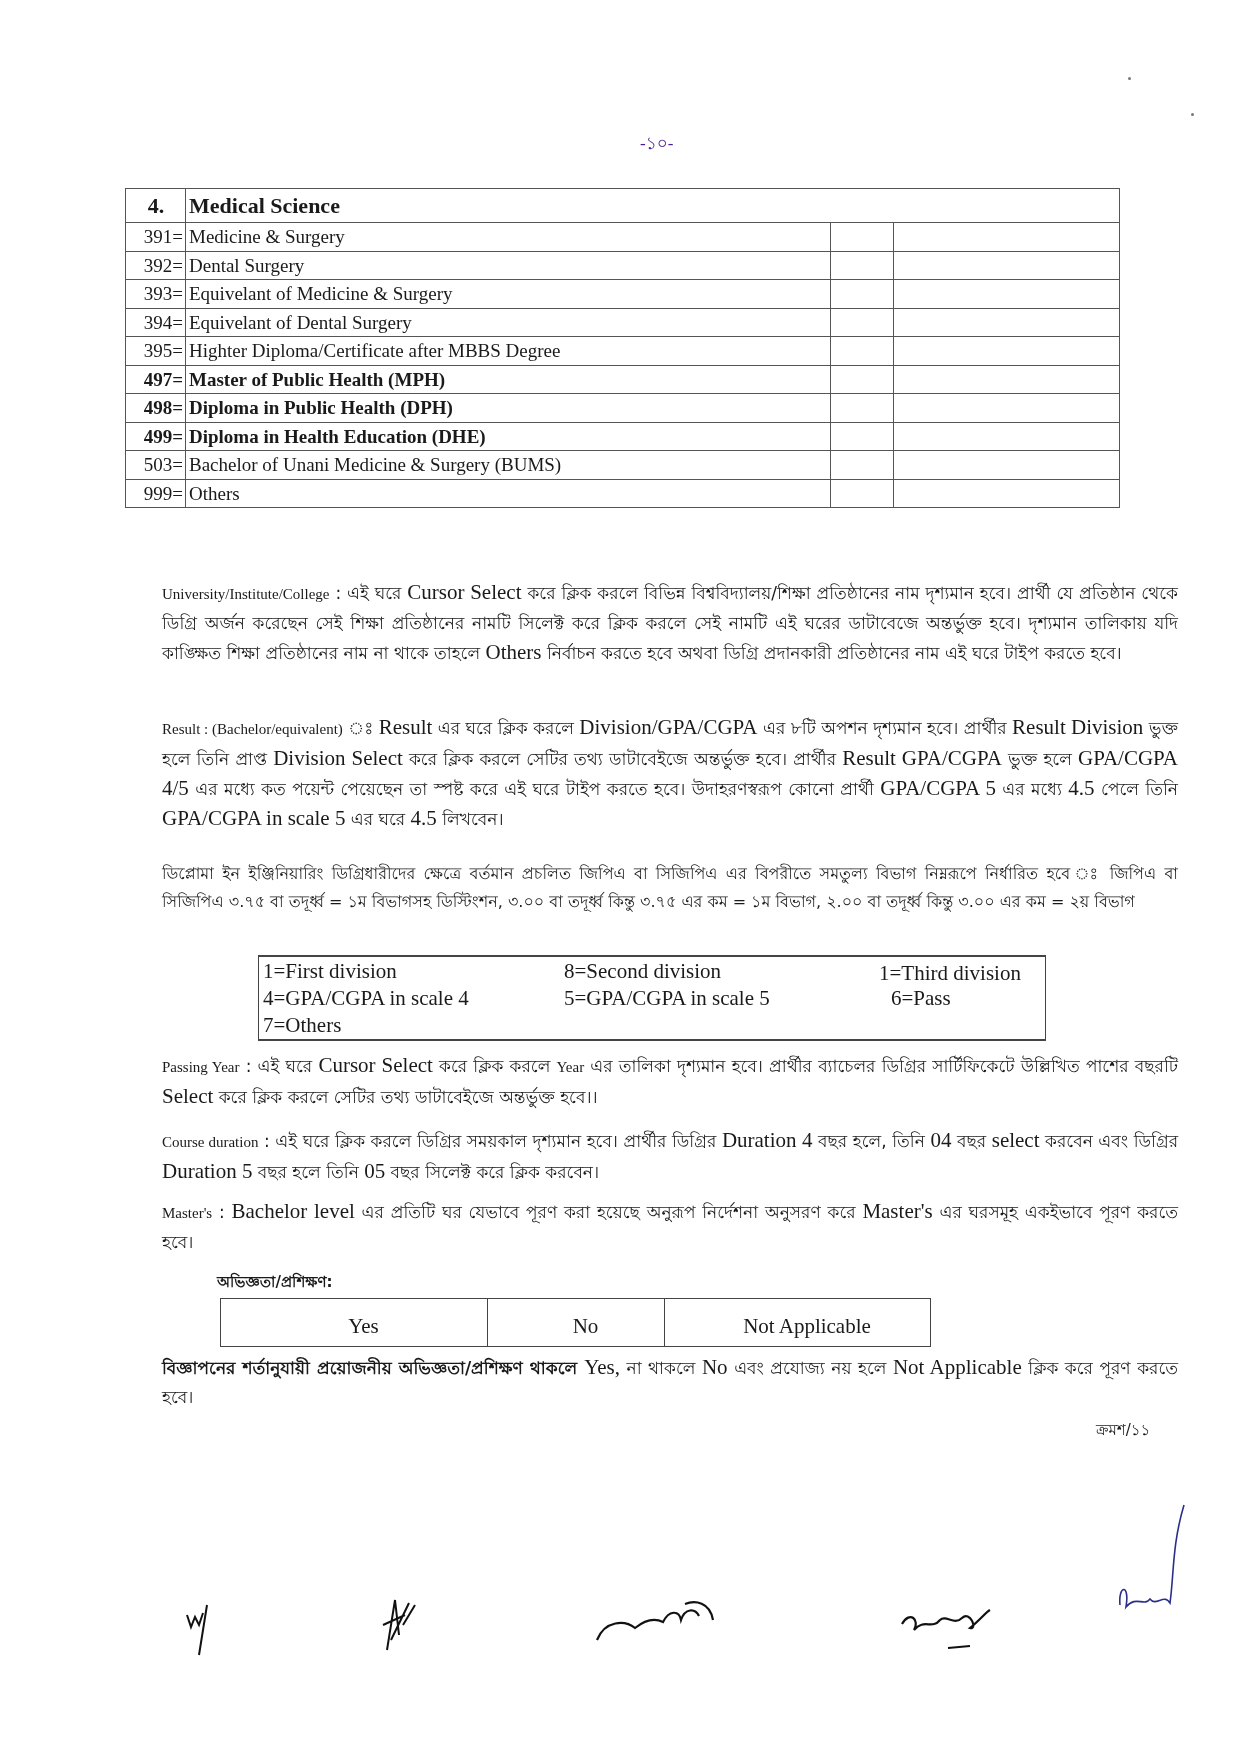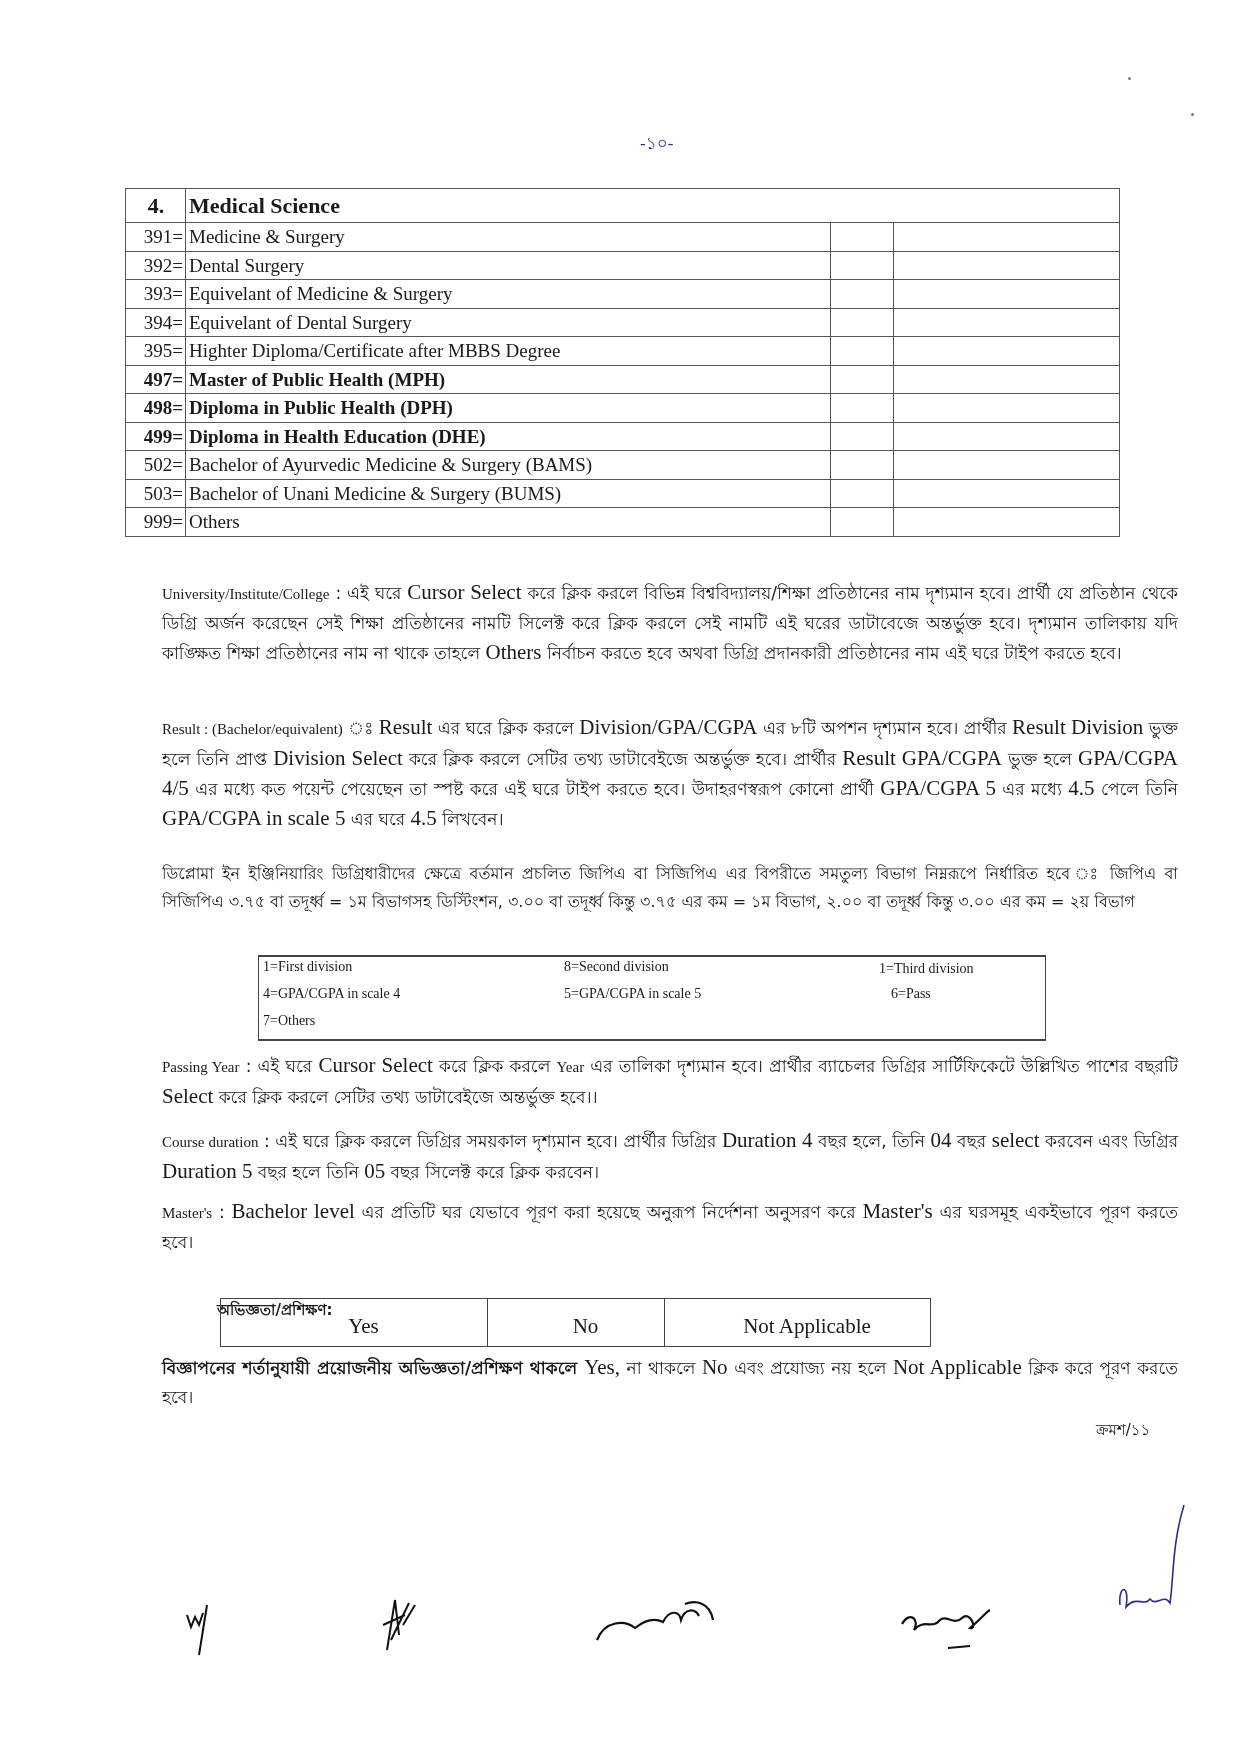--- a/index.html
+++ b/index.html
@@ -18,25 +18,25 @@
   td.name { width:638px; }
   td.c3 { width:56px; }
   tr.bold td { font-weight:bold;margin-top:17px; }
 
   .para { position:absolute; left:162px; width:1016px; font-size:17px; line-height:29px;
           text-align:justify; font-family:"DejaVu Sans",sans-serif; }
   .para .en { font-family:"Liberation Serif",serif; font-size:21px; }
   .para .lbl { font-family:"Liberation Serif",serif; font-weight:normal; font-size:15px; }
 
   .codes-box { position:absolute; left:258px; top:955px; width:786px; height:82px;
-               border:1px solid #444; border-top-width:2px; border-bottom-width:2px; font-size:14px; }
+               border:1px solid #444; border-top-width:2px; border-bottom-width:2px; font-size:21px; }
   .codes-box .cell { position:absolute; }
 
   .exp-label { position:absolute; left:217px; top:1270px; font-size:15px; font-weight:bold;
-               font-family:"DejaVu Sans",sans-serif;margin-top:28px; }
+               font-family:"DejaVu Sans",sans-serif; }
   table.exp { position:absolute; left:220px; top:1298px; border-collapse:collapse; font-size:21px; }
   table.exp td { border:1px solid #444; height:38px; text-align:center; padding-top:8px;padding-left:20px; }
 
   .continued { position:absolute; left:1096px; top:1418px; font-size:15px; font-family:"DejaVu Sans",sans-serif; }
 
   svg.sig { position:absolute; overflow:visible; }
 </style>
 </head>
 <body>
 
@@ -92,26 +92,20 @@
       </tr>
       <tr class="bold">
         <td class="code">498=</td>
         <td class="name">Diploma in Public Health (DPH)</td>
         <td class="c3"></td>
         <td></td>
       </tr>
       <tr class="bold">
         <td class="code">499=</td>
         <td class="name">Diploma in Health Education (DHE)</td>
-        <td class="c3"></td>
-        <td></td>
-      </tr>
-      <tr>
-        <td class="code">502=</td>
-        <td class="name">Bachelor of Ayurvedic Medicine &amp; Surgery (BAMS)</td>
         <td class="c3"></td>
         <td></td>
       </tr>
       <tr>
         <td class="code">503=</td>
         <td class="name">Bachelor of Unani Medicine &amp; Surgery (BUMS)</td>
         <td class="c3"></td>
         <td></td>
       </tr>
       <tr>

